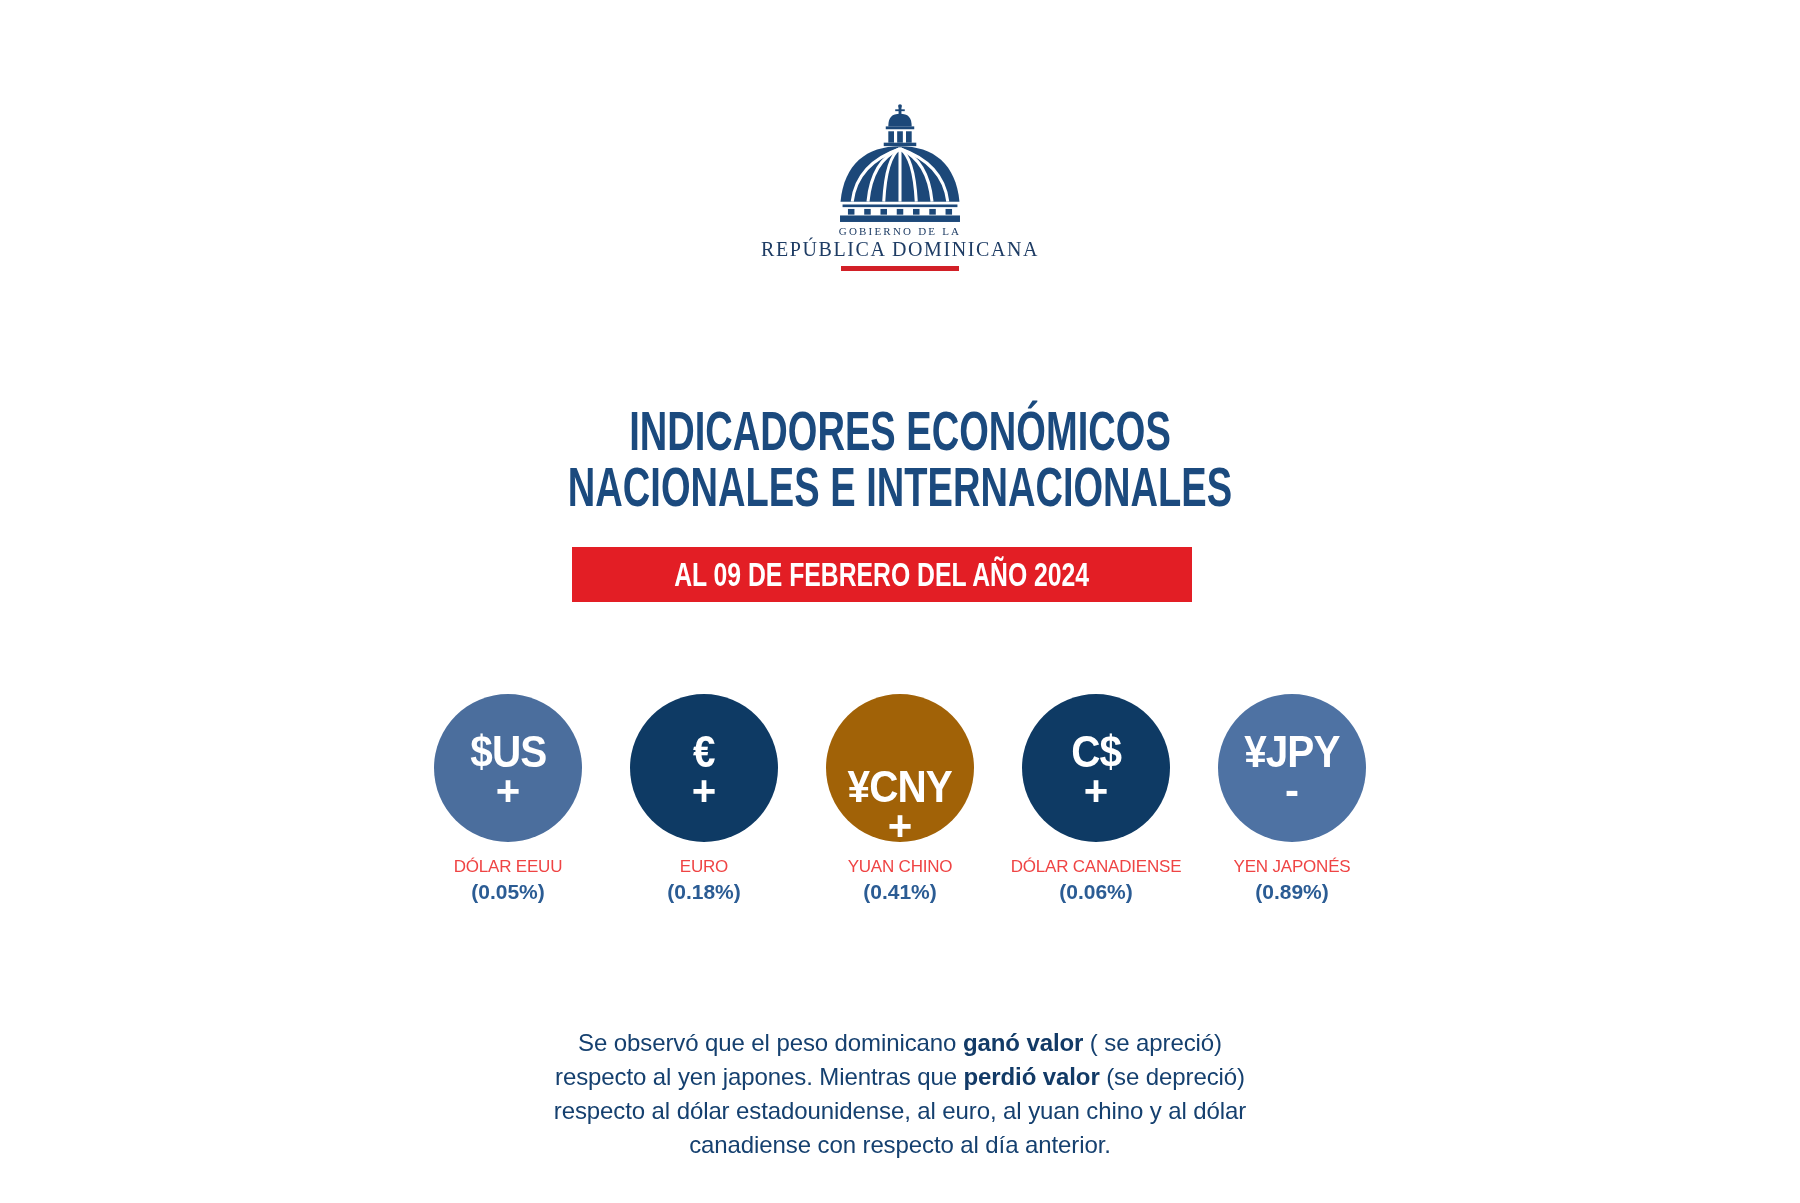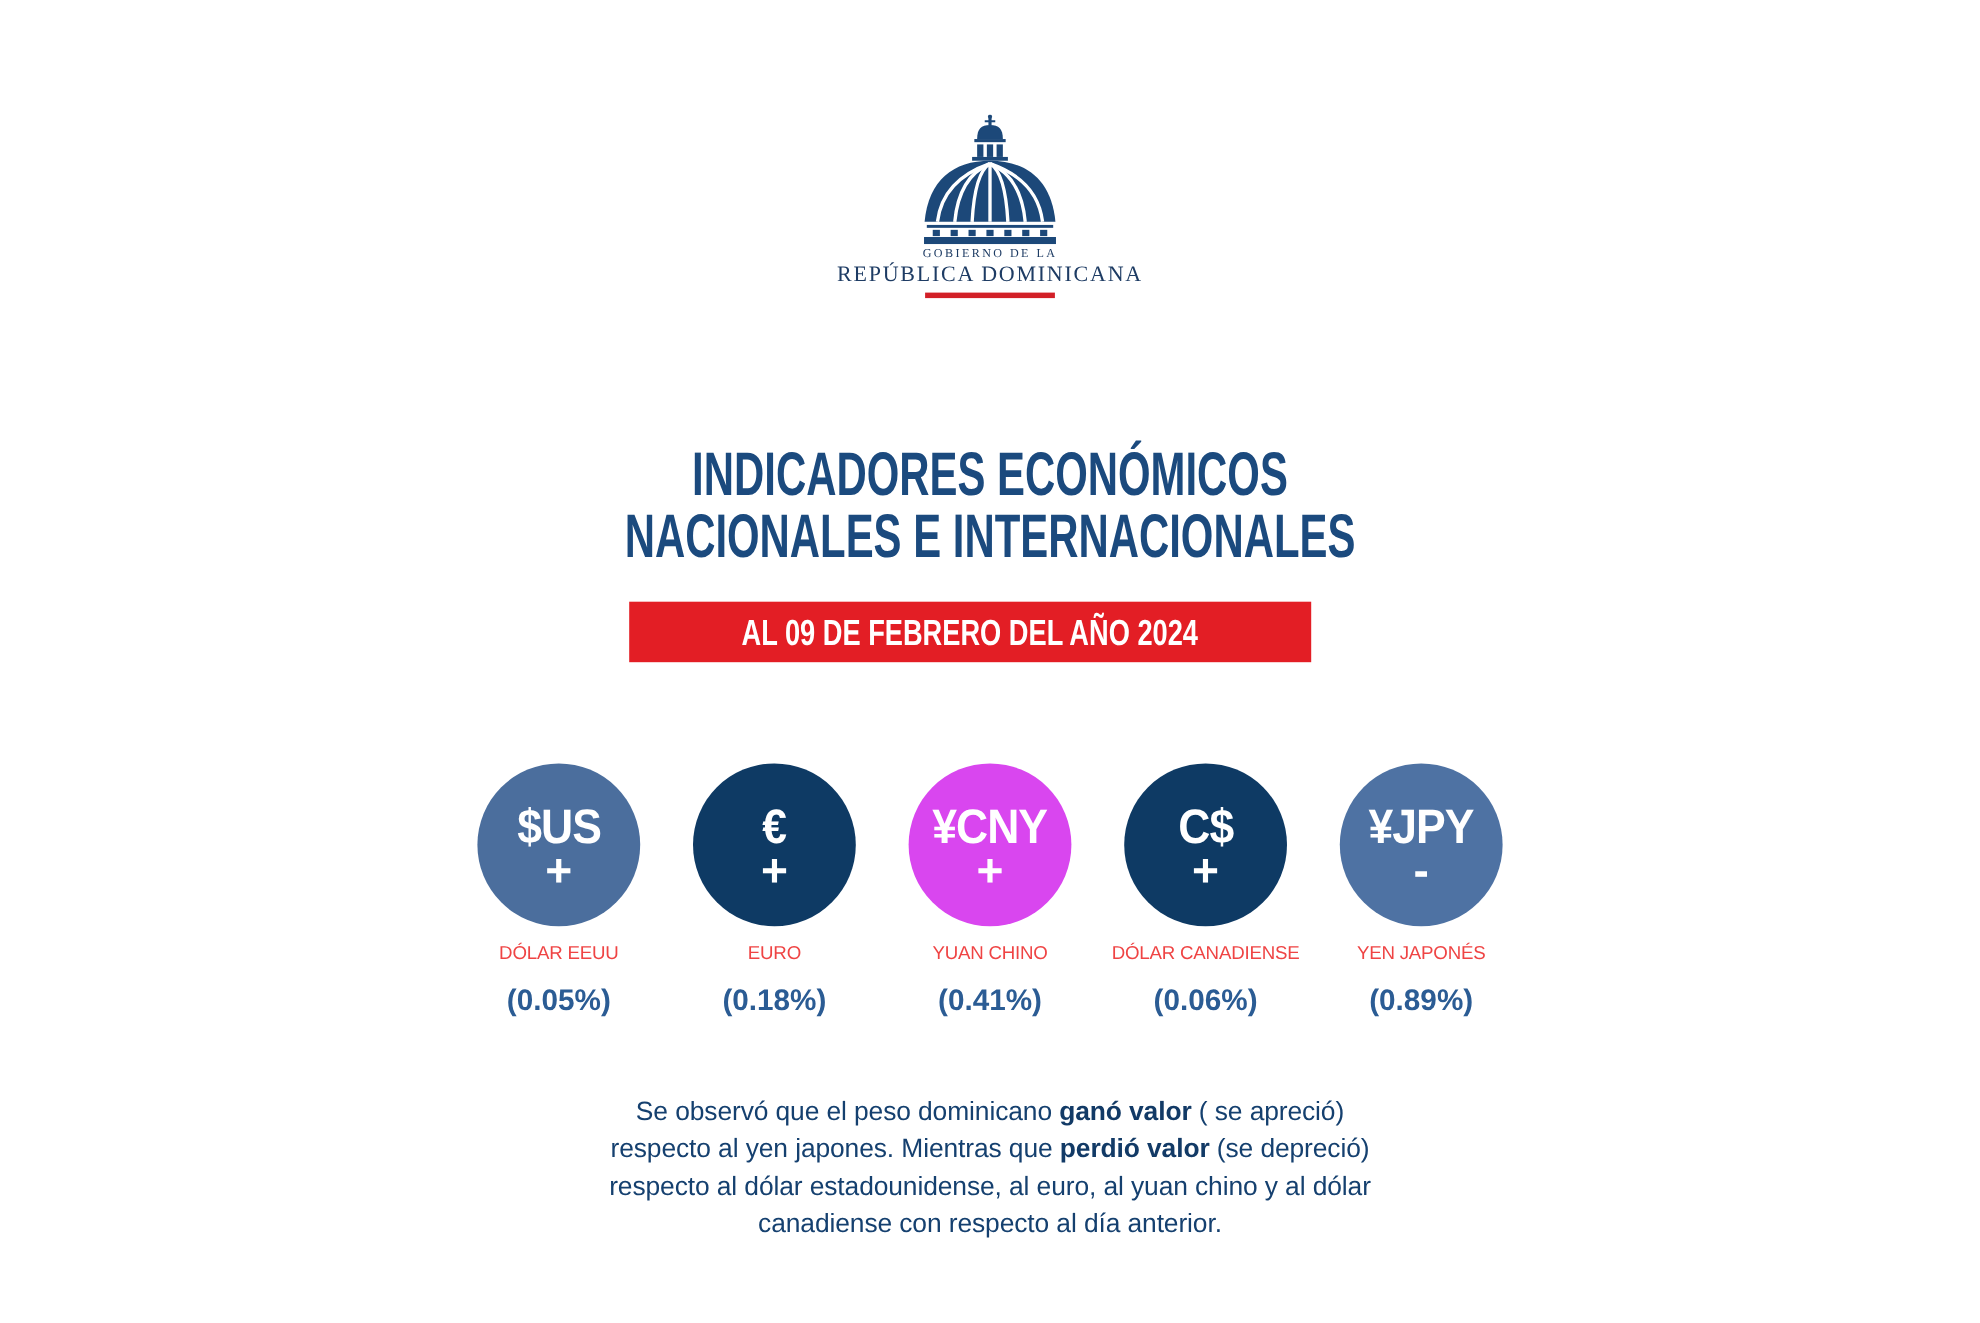--- a/index.html
+++ b/index.html
@@ -65,25 +65,25 @@
     width: 148px; height: 148px; border-radius: 50%;
     display: flex; flex-direction: column; align-items: center; justify-content: center;
     color: #ffffff;
   }
   .sym  { font-weight: bold; font-size: 44px; line-height: 46px; letter-spacing: -1px; transform: scaleX(0.92); white-space: nowrap; }
   .sign { font-weight: bold; font-size: 42px; line-height: 32px; }
   .cname {
     margin-top: 15px; font-weight: normal; font-size: 17px; letter-spacing: -0.2px;
     color: #ef4444; white-space: nowrap;
   }
-  .cpct { margin-top: 17px; font-weight: bold; font-size: 27px; color: #2b5c94; }
+  .cpct { margin-top: 3px; font-weight: bold; font-size: 21px; color: #2b5c94; }
 
   
   .note {
-    position: absolute; top: 994px; left: 50%; transform: translateX(-50%);
+    position: absolute; top: 1026px; left: 50%; transform: translateX(-50%);
     width: 920px; text-align: center;
     font-size: 24px; line-height: 34px; letter-spacing: -0.1px;
     color: #15406f;
   }
   .note b { font-weight: bold; color: #123a66; }
 </style>
 </head>
 <body>
 
 <div class="canvas">
@@ -154,21 +154,21 @@
     <div class="card">
       <div class="circle" style="background: rgb(14, 58, 100);">
         <div class="sym">€</div>
         <div class="sign">+</div>
       </div>
       <div class="cname">EURO</div>
       <div class="cpct">(0.18%)</div>
     </div>
 
     <div class="card">
-      <div class="circle" style="background: #d946ef;">
+      <div class="circle" style="background: #a16207; justify-content: flex-end;">
         <div class="sym">¥CNY</div>
         <div class="sign">+</div>
       </div>
       <div class="cname">YUAN CHINO</div>
       <div class="cpct">(0.41%)</div>
     </div>
 
     <div class="card">
       <div class="circle" style="background: rgb(14, 58, 100);">
         <div class="sym">C$</div>

